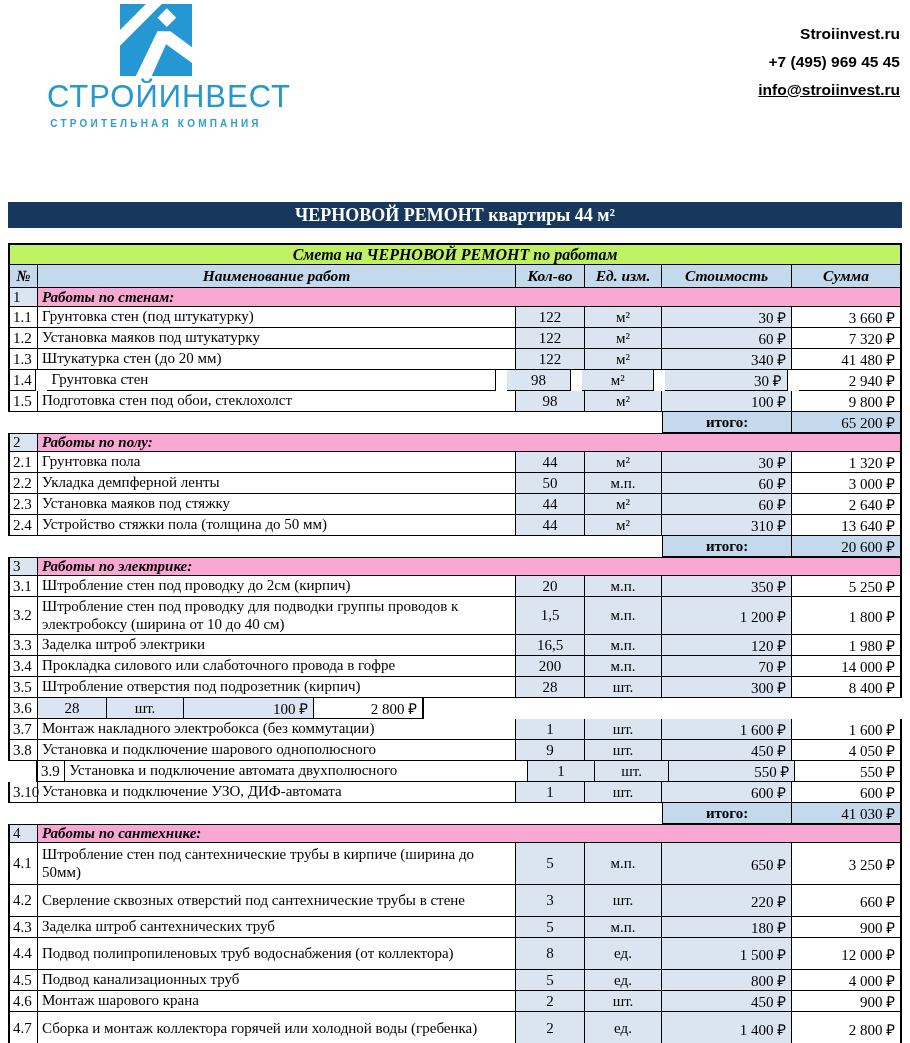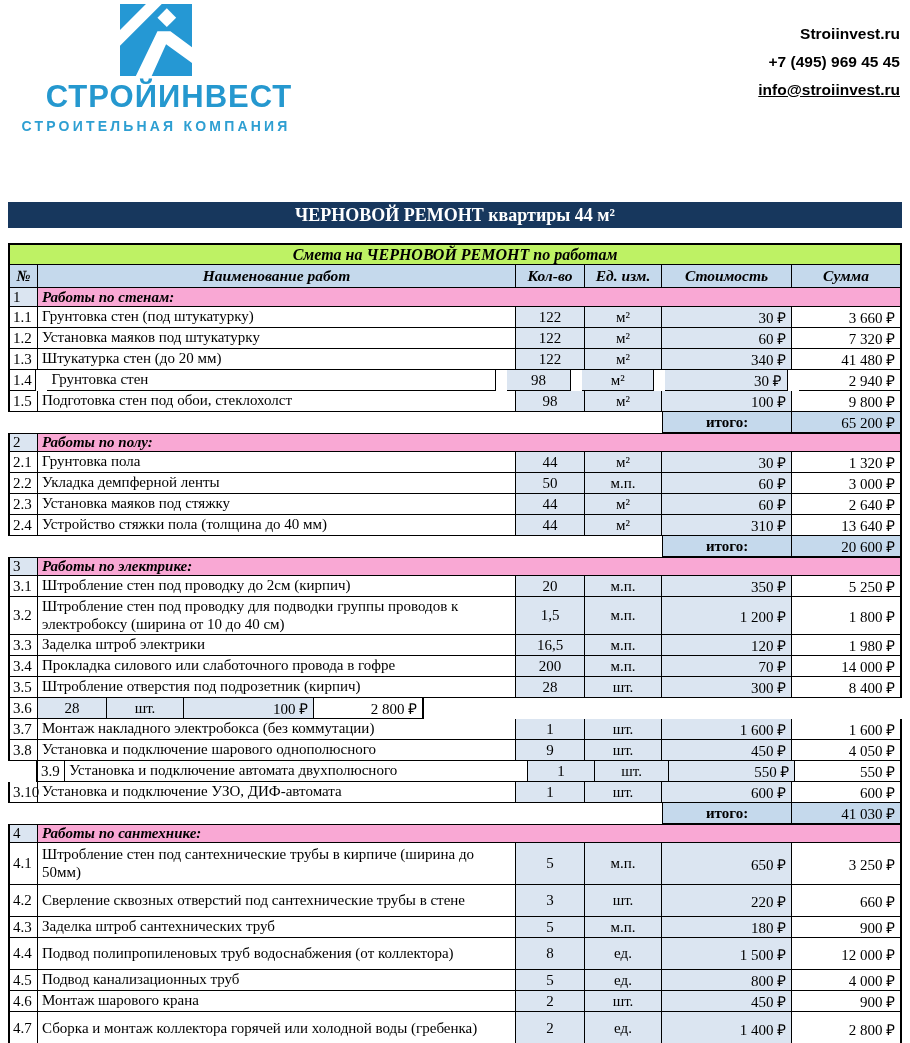--- a/index.html
+++ b/index.html
@@ -2,22 +2,22 @@
 <html><head>
 <meta charset="utf-8">
 <style>
   html,body{margin:0;padding:0;background:#fff;}
   .page{width:910px;height:1043px;background:#fff;overflow:hidden;position:relative;}
 
   
   .top{height:202px;display:flex;justify-content:space-between;box-sizing:border-box;padding:4px 10px 0 30px;}
   .logo{display:flex;flex-direction:column;align-items:center;width:252px;}
   .mark{width:78px;height:72px;}
-  .logo-title{font-family:"Liberation Sans",sans-serif;font-weight:bold;font-size:31px;color:#2598cf;letter-spacing:1px;margin-top:3px;white-space:nowrap;margin-left:26px;}
-  .logo-sub{font-family:"Liberation Sans",sans-serif;font-weight:bold;font-size:14px;color:#2e9fd2;letter-spacing:3.2px;margin-top:3px;white-space:nowrap;}
+  .logo-title{font-family:"Liberation Sans",sans-serif;font-weight:normal;font-size:31px;color:#2598cf;letter-spacing:1px;margin-top:3px;white-space:nowrap;margin-left:26px;}
+  .logo-sub{font-family:"Liberation Sans",sans-serif;font-weight:bold;font-size:10px;color:#2e9fd2;letter-spacing:3.2px;margin-top:3px;white-space:nowrap;}
   .contacts{text-align:right;font-family:"Liberation Sans",sans-serif;font-weight:bold;font-size:15.5px;color:#000;margin-top:16px;line-height:1.8;}
   .email{text-decoration:underline;cursor:pointer;}
 
   
   .tbar{margin:0 8px 15px 8px;height:26px;background:#17375d;color:#fff;display:flex;align-items:center;justify-content:center;
         font-family:"Liberation Serif",serif;font-size:18px;font-weight:600;}
 
   
   .sheet{margin:0 8px;}
   .row{display:flex;min-height:19px;align-items:stretch;}
@@ -153,21 +153,21 @@
       <div class="row" style="min-height: 19px;">
         <div class="cell c0">2.3</div>
         <div class="cell c1">Установка маяков под стяжку</div>
         <div class="cell c2 bgc">44</div>
         <div class="cell c3 bgc">м²</div>
         <div class="cell c4 bgc">60 ₽</div>
         <div class="cell c5">2 640 ₽</div>
       </div>
       <div class="row" style="min-height: 19px;">
         <div class="cell c0">2.4</div>
-        <div class="cell c1">Устройство стяжки пола (толщина до 40 мм)</div>
+        <div class="cell c1">Устройство стяжки пола (толщина до 50 мм)</div>
         <div class="cell c2 bgc">44</div>
         <div class="cell c3 bgc">м²</div>
         <div class="cell c4 bgc">310 ₽</div>
         <div class="cell c5">13 640 ₽</div>
       </div>
       <div class="row subrow">
         <div class="spacer"></div>
         <div class="cell c4 subl">итого:</div>
         <div class="cell c5 subv">20 600 ₽</div>
       </div>

